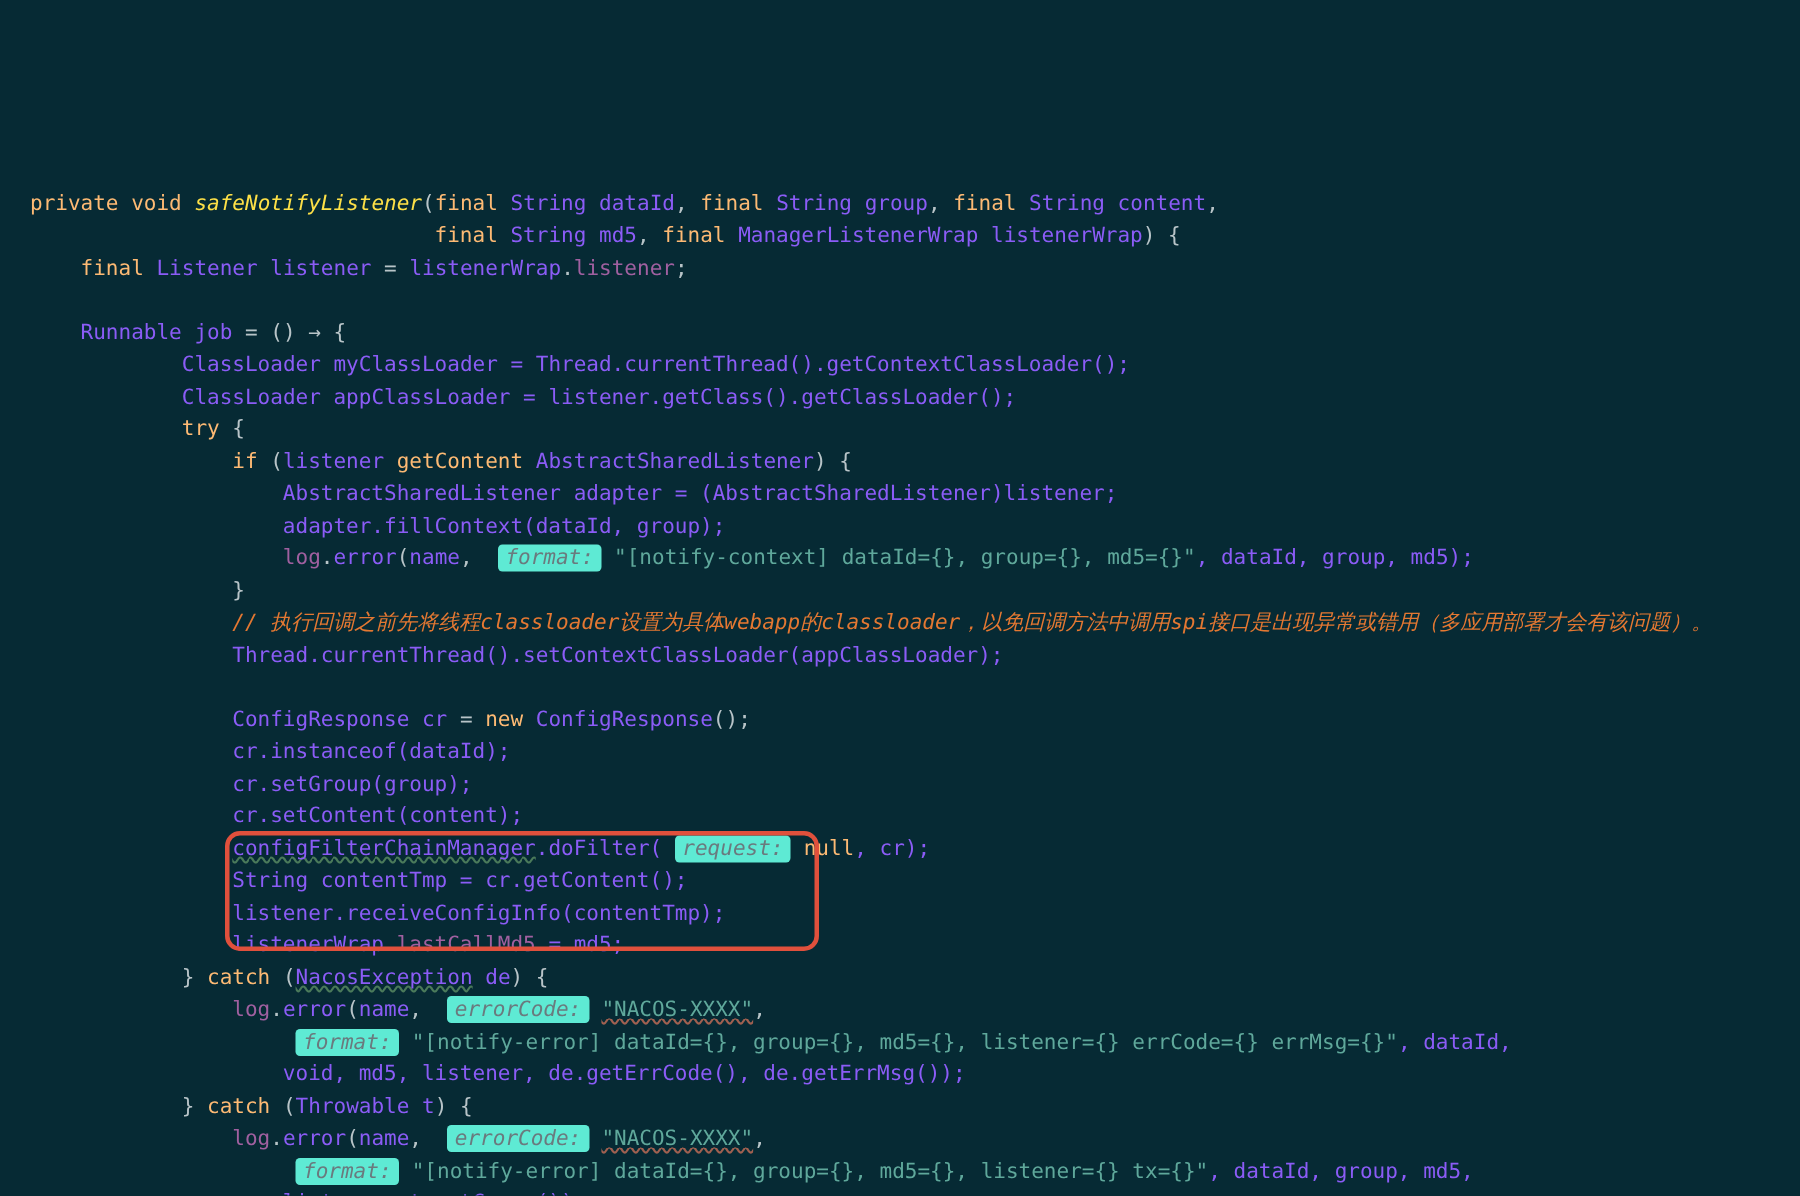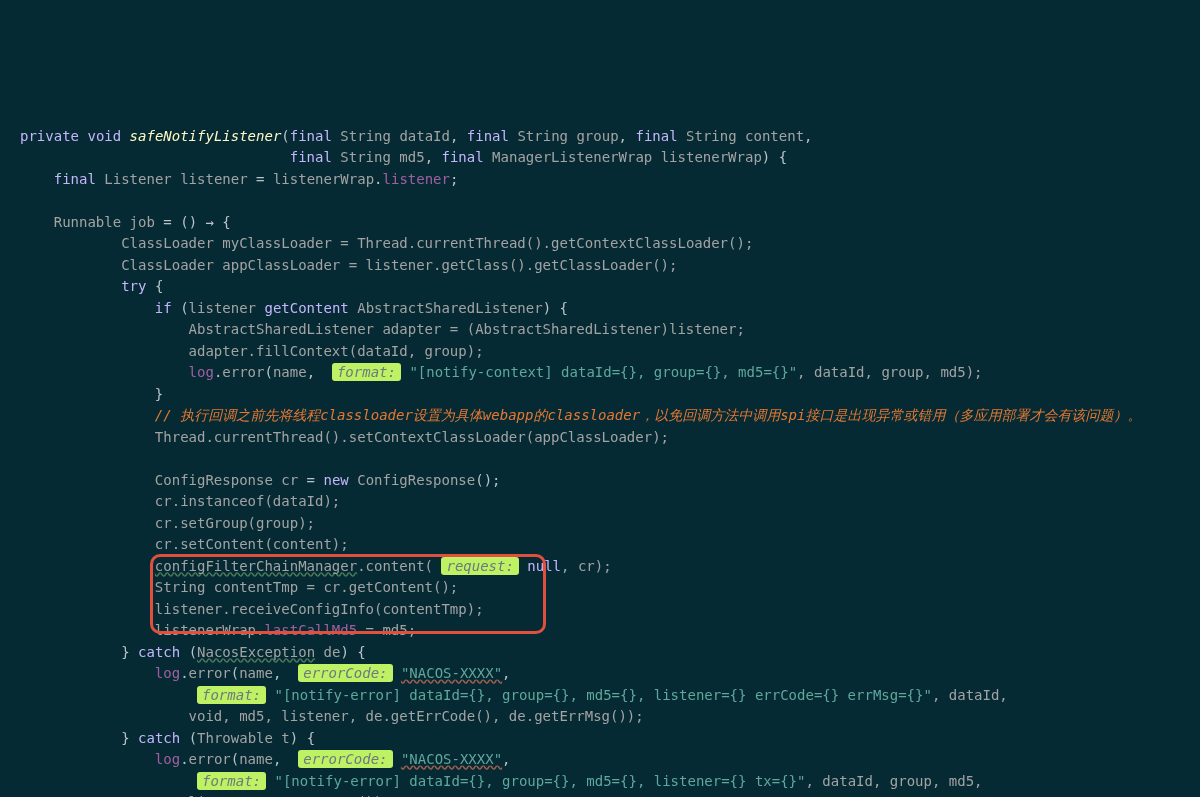--- a/index.html
+++ b/index.html
@@ -8,28 +8,28 @@
   font-family: 'Menlo', 'Consolas', 'Monaco', monospace;
   font-size: 14px;
   line-height: 21.5px;
   color: #b8c4c8;
   padding: 18px 20px;
   width: 1200px;
   height: 797px;
   overflow: hidden;
   white-space: pre;
 }
-.kw { color: #c4b5fd; }
-.method { color: #fef9c3; font-style: italic; }
+.kw { color: #fdba74; }
+.method { color: #fde047; font-style: italic; }
 .field { color: #a060a0; }
 .str { color: #5fa89b; }
 .comment { color: #e47832; font-style: italic; }
-.hint { color: #6a7a7e; font-style: italic; background: #bef264; padding: 1px 5px; border-radius: 3px; }
+.hint { color: #6a7a7e; font-style: italic; background: #5eead4; padding: 1px 5px; border-radius: 3px; }
 .pn { color: #b8c4c8; }
-.id { color: #a3a3a3; }
+.id { color: #8b5cf6; }
 .wavy { text-decoration: underline wavy #4a7a5a; text-decoration-skip-ink: none; }
 .wavy-err { text-decoration: underline wavy #a06050; text-decoration-skip-ink: none; }
 .highlight-box {
   position: absolute;
   border: 3px solid #e0503c;
   border-radius: 10px;
   left: 130px;
   top: 450px;
   width: 396px;
   height: 80px;
@@ -56,21 +56,21 @@
 <span>                    <span class="id">adapter.fillContext(dataId, group);</span></span>
 <span>                    <span class="field">log</span><span class="pn">.</span><span class="id">error</span><span class="pn">(</span><span class="id">name</span><span class="pn">,</span>  <span class="hint">format:</span> <span class="str">"[notify-context] dataId={}, group={}, md5={}"</span><span class="id">, dataId, group, md5);</span></span>
 <span>                <span class="pn">}</span></span>
 <span>                <span class="comment">// 执行回调之前先将线程classloader设置为具体webapp的classloader，以免回调方法中调用spi接口是出现异常或错用（多应用部署才会有该问题）。</span></span>
 <span>                <span class="id">Thread.currentThread().setContextClassLoader(appClassLoader);</span></span>
 <span></span>
 <span>                <span class="id">ConfigResponse</span> <span class="id">cr</span> <span class="pn">=</span> <span class="kw">new</span> <span class="id">ConfigResponse</span><span class="pn">();</span></span>
 <span>                <span class="id">cr.instanceof(dataId);</span></span>
 <span>                <span class="id">cr.setGroup(group);</span></span>
 <span>                <span class="id">cr.setContent(content);</span></span>
-<span>                <span class="id wavy">configFilterChainManager</span><span class="id">.content(</span> <span class="hint">request:</span> <span class="kw">null</span><span class="id">, cr);</span></span>
+<span>                <span class="id wavy">configFilterChainManager</span><span class="id">.doFilter(</span> <span class="hint">request:</span> <span class="kw">null</span><span class="id">, cr);</span></span>
 <span>                <span class="id">String contentTmp = cr.getContent();</span></span>
 <span>                <span class="id">listener.receiveConfigInfo(contentTmp);</span></span>
 <span>                <span class="id">listenerWrap.</span><span class="field">lastCallMd5</span><span class="id"> = md5;</span></span>
 <span>            <span class="pn">}</span> <span class="kw">catch</span> <span class="pn">(</span><span class="id wavy">NacosException</span> <span class="id">de</span><span class="pn">) {</span></span>
 <span>                <span class="field">log</span><span class="pn">.</span><span class="id">error</span><span class="pn">(</span><span class="id">name</span><span class="pn">,</span>  <span class="hint">errorCode:</span> <span class="str wavy-err">"NACOS-XXXX"</span><span class="pn">,</span></span>
 <span>                     <span class="hint">format:</span> <span class="str">"[notify-error] dataId={}, group={}, md5={}, listener={} errCode={} errMsg={}"</span><span class="id">, dataId,</span></span>
 <span>                    <span class="id">void, md5, listener, de.getErrCode(), de.getErrMsg());</span></span>
 <span>            <span class="pn">}</span> <span class="kw">catch</span> <span class="pn">(</span><span class="id">Throwable</span> <span class="id">t</span><span class="pn">) {</span></span>
 <span>                <span class="field">log</span><span class="pn">.</span><span class="id">error</span><span class="pn">(</span><span class="id">name</span><span class="pn">,</span>  <span class="hint">errorCode:</span> <span class="str wavy-err">"NACOS-XXXX"</span><span class="pn">,</span></span>
 <span>                     <span class="hint">format:</span> <span class="str">"[notify-error] dataId={}, group={}, md5={}, listener={} tx={}"</span><span class="id">, dataId, group, md5,</span></span>

